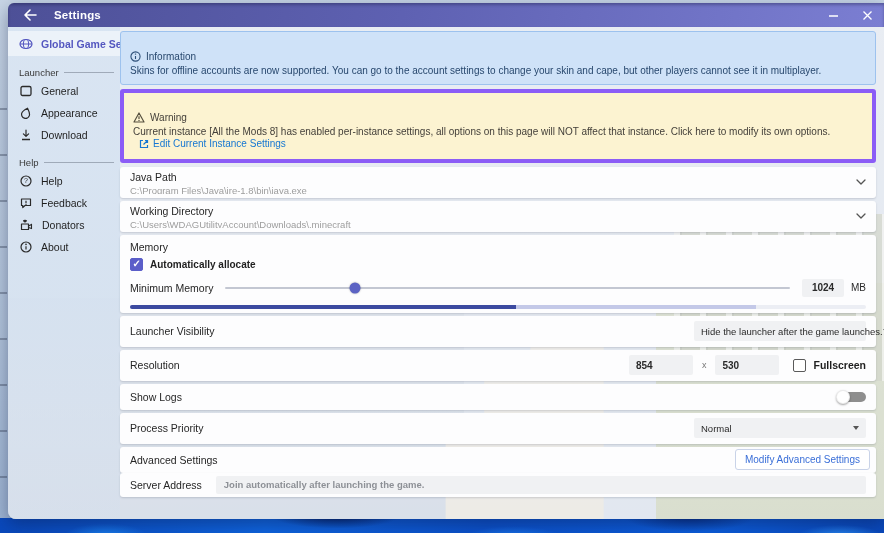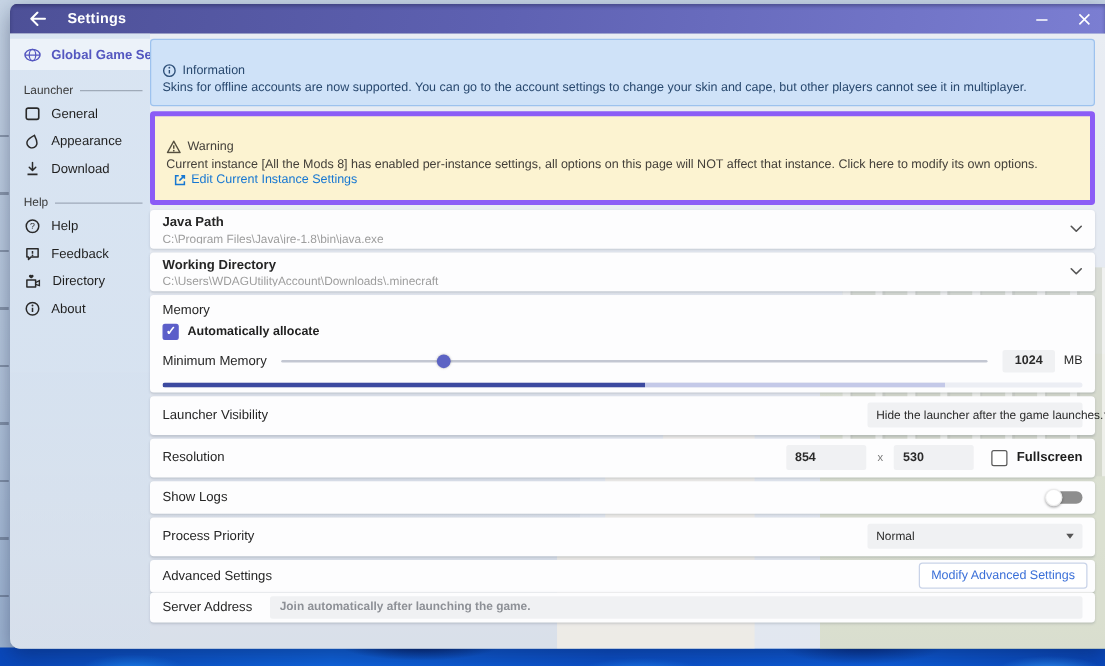--- a/index.html
+++ b/index.html
@@ -66,21 +66,21 @@
   .banner { border-radius:3px; padding:19px 9px 6px; margin-bottom:4px; }
   .banner .b-title { display:flex; align-items:center; gap:5px; font-size:10px; }
   .banner .b-text { font-size:10px; margin-top:3px; line-height:1.25; }
   .banner-info { background:#cfe2f8; border:1px solid #9dc2ee; color:#28486e; }
   .banner-warn { background:#fcf3d1; border:4px solid #8b5cf6; color:#44403a; }
   .warn-link { color:#1677d2; cursor:pointer; display:inline-flex; align-items:center; gap:4px; margin-left:6px; }
 
   .card { background:#fdfdfe; border-radius:3px; box-shadow:0 1px 2px rgba(40,50,70,.18); margin-bottom:3px; }
 
   .card-expand { position:relative; height:31px; padding:4px 26px 4px 10px; display:flex; flex-direction:column; justify-content:center; cursor:pointer; }
-  .card-expand .t { font-size:10.5px; color:#262626;font-weight:bold; }
+  .card-expand .t { font-size:10.5px; color:#262626; }
   .card-expand .v { font-size:9.5px; color:#9d9d9d; margin-top:2px; white-space:nowrap; overflow:hidden; }
   .card-expand .chev { position:absolute; right:10px; top:50%; transform:translateY(-50%); }
 
   .row-card { height:31px; display:flex; align-items:center; padding:0 10px; }
   .row-label { font-size:10.5px; color:#262626; }
   .row-fill { flex:1; }
 
   .memory-card { padding:6px 10px 4px; }
   .mem-check-row { display:flex; align-items:center; gap:7px; margin-top:5px; }
   .checkbox { width:13px; height:13px; border-radius:2px; background:#fff; border:1.5px solid #5a5a5a; position:relative; cursor:pointer; }
@@ -210,21 +210,21 @@
             <circle cx="6" cy="7.3" r=".7" fill="#2a2a2a"></circle>
           </svg>
         <span class="lbl">Feedback</span>
       </div>
       <div class="side-item">
         <svg width="13" height="12" viewBox="0 0 13 12">
             <path d="M1.5 5 h7 v5.5 h-7 Z" fill="none" stroke="#2a2a2a" stroke-width="1.2" stroke-linejoin="round"></path>
             <path d="M8.5 7 l3 -1.5 v4 l-3 -1" fill="none" stroke="#2a2a2a" stroke-width="1.1"></path>
             <path d="M5 1.2 c.9 -1 2.6 .2 1.6 1.4 c-.5 .6 -1.6 1.1 -1.6 1.1 s-1.1 -.5 -1.6 -1.1 c-1 -1.2 .7 -2.4 1.6 -1.4 Z" fill="#2a2a2a"></path>
           </svg>
-        <span class="lbl">Directory</span>
+        <span class="lbl">Donators</span>
       </div>
       <div class="side-item">
         <svg width="12" height="12" viewBox="0 0 12 12">
             <circle cx="6" cy="6" r="5" fill="none" stroke="#2a2a2a" stroke-width="1.2"></circle>
             <line x1="6" y1="5.2" x2="6" y2="8.6" stroke="#2a2a2a" stroke-width="1.2"></line>
             <circle cx="6" cy="3.4" r=".8" fill="#2a2a2a"></circle>
           </svg>
         <span class="lbl">About</span>
       </div>
     </div>

